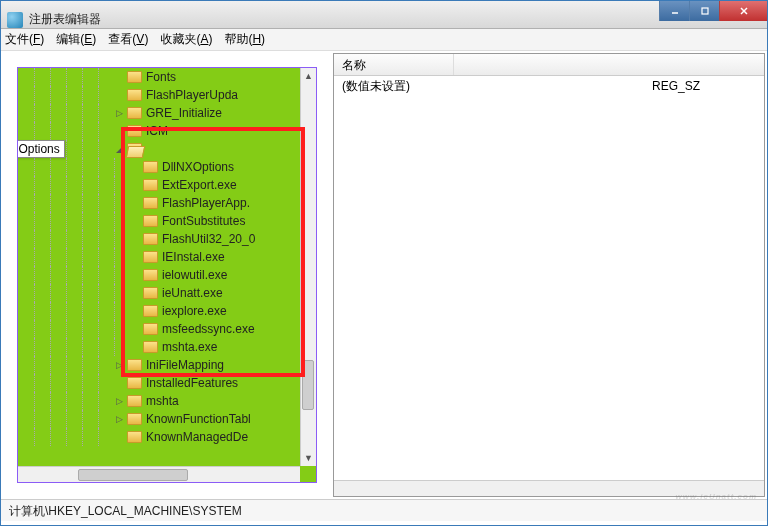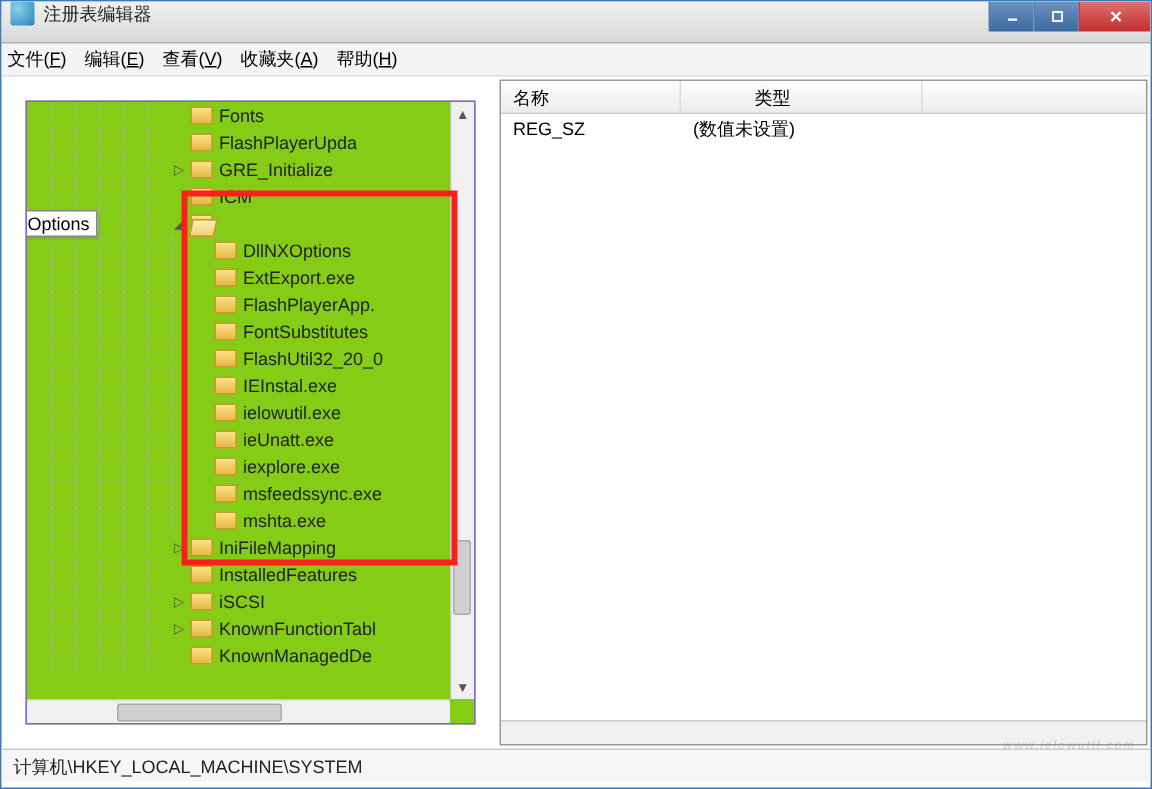--- a/index.html
+++ b/index.html
@@ -1,19 +1,19 @@
 <!DOCTYPE html>
 <html><head>
 <meta charset="utf-8">
 <style>
   * { box-sizing: border-box; margin: 0; padding: 0; }
   body { font-family: "Microsoft YaHei", Tahoma, sans-serif; font-size: 12px; background: #fff; width: 768px; height: 526px; overflow: hidden; position: relative; border: 1px solid #3a7ab8; }
   
   
-  .titlebar { height: 28px; background: linear-gradient(#f0f0f0, #d8d8d8); display: flex; align-items: flex-start; border-bottom: 1px solid #b0b0b0; position: relative; }
+  .titlebar { height: 28px; background: linear-gradient(#f0f0f0, #d8d8d8); display: flex; align-items: flex-end; border-bottom: 1px solid #b0b0b0; position: relative; }
   .titlebar .title-icon { width: 16px; height: 16px; margin: 0 6px; background: radial-gradient(circle at 30% 30%, #8ed0f0, #2585b8); border-radius: 2px; }
   .titlebar .title-text { font-size: 12px; color: #222; }
   .window-controls { position: absolute; right: 0; top: 0; display: flex; height: 20px; }
   .winbtn { width: 30px; height: 20px; display: flex; align-items: center; justify-content: center; font-size: 10px; color: #fff; }
   .winbtn.min, .winbtn.max { background: linear-gradient(#6a92c0, #3c6ba0); border-left: 1px solid #557daa; }
   .winbtn.close { width: 48px; background: linear-gradient(#e07070, #c03030); border-left: 1px solid #b04040; }
   .winbtn svg { width: 10px; height: 10px; }
   
   
   .menubar { height: 22px; background: #f4f4f4; display: flex; align-items: center; padding: 0 4px; border-bottom: 1px solid #ddd; gap: 12px; }
@@ -290,21 +290,21 @@
           <span class="tree-label">InstalledFeatures</span>
         </div>
         <div class="tree-row">
           <span class="tree-lines" style="margin-left: 136px; width: 16px;"></span>
           <span class="tree-lines" style="margin-left: 0px; width: 16px;"></span>
           <span class="tree-lines" style="margin-left: 0px; width: 16px;"></span>
           <span class="tree-lines" style="margin-left: 0px; width: 16px;"></span>
           <span class="tree-lines" style="margin-left: 0px; width: 16px;"></span>
           <span class="expander">▷</span>
           <span class="folder-icon"></span>
-          <span class="tree-label">iSCSI</span>
+          <span class="tree-label">mshta</span>
         </div>
         <div class="tree-row">
           <span class="tree-lines" style="margin-left: 136px; width: 16px;"></span>
           <span class="tree-lines" style="margin-left: 0px; width: 16px;"></span>
           <span class="tree-lines" style="margin-left: 0px; width: 16px;"></span>
           <span class="tree-lines" style="margin-left: 0px; width: 16px;"></span>
           <span class="tree-lines" style="margin-left: 0px; width: 16px;"></span>
           <span class="expander">▷</span>
           <span class="folder-icon"></span>
           <span class="tree-label">KnownFunctionTabl</span>
@@ -326,31 +326,30 @@
       <div class="arrow">▼</div>
     </div>
     <div class="scrollbar-h">
       <div class="thumb"></div>
     </div>
   </div>
 
   <div class="list-pane">
     <div class="list-header">
       <div class="col col-name">名称</div>
-      <div class="col col-type">类型</div>
     </div>
     <div id="list-body">
         <div class="list-row">
+          <div class="cell col-data">(数值未设置)</div>
           <div class="cell col-type">REG_SZ</div>
-          <div class="cell col-data">(数值未设置)</div>
         </div>
       </div>
     <div class="scrollbar-h"></div>
   </div>
 </div>
 
 <div class="statusbar">计算机\HKEY_LOCAL_MACHINE\SYSTEM</div>
 
 <div class="highlight-box" id="highlight-box" style="left: 120px; top: 126px; width: 184px; height: 250px;"></div>
 
 <div class="watermark">
-  <small>www.ielowutil.com</small>
+  <small>www.ieUnatt.com</small>
 </div>
 
 </body></html>

